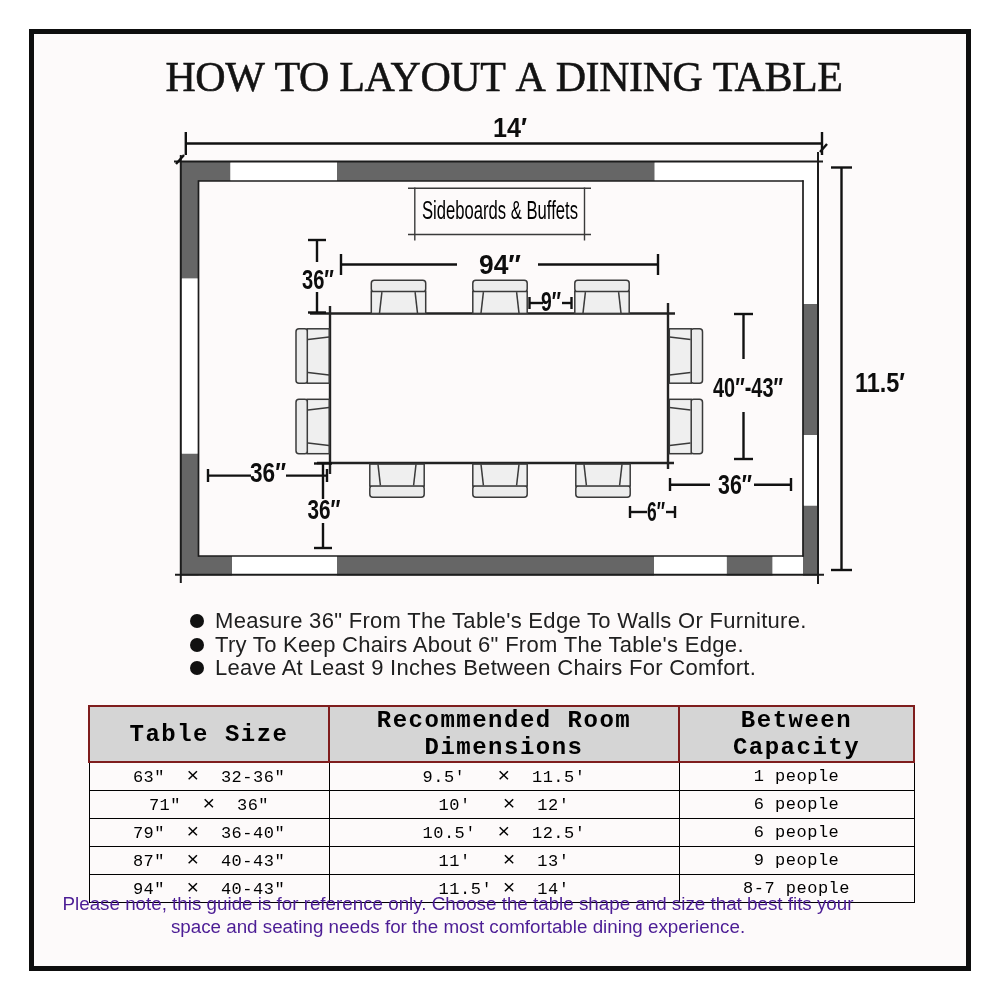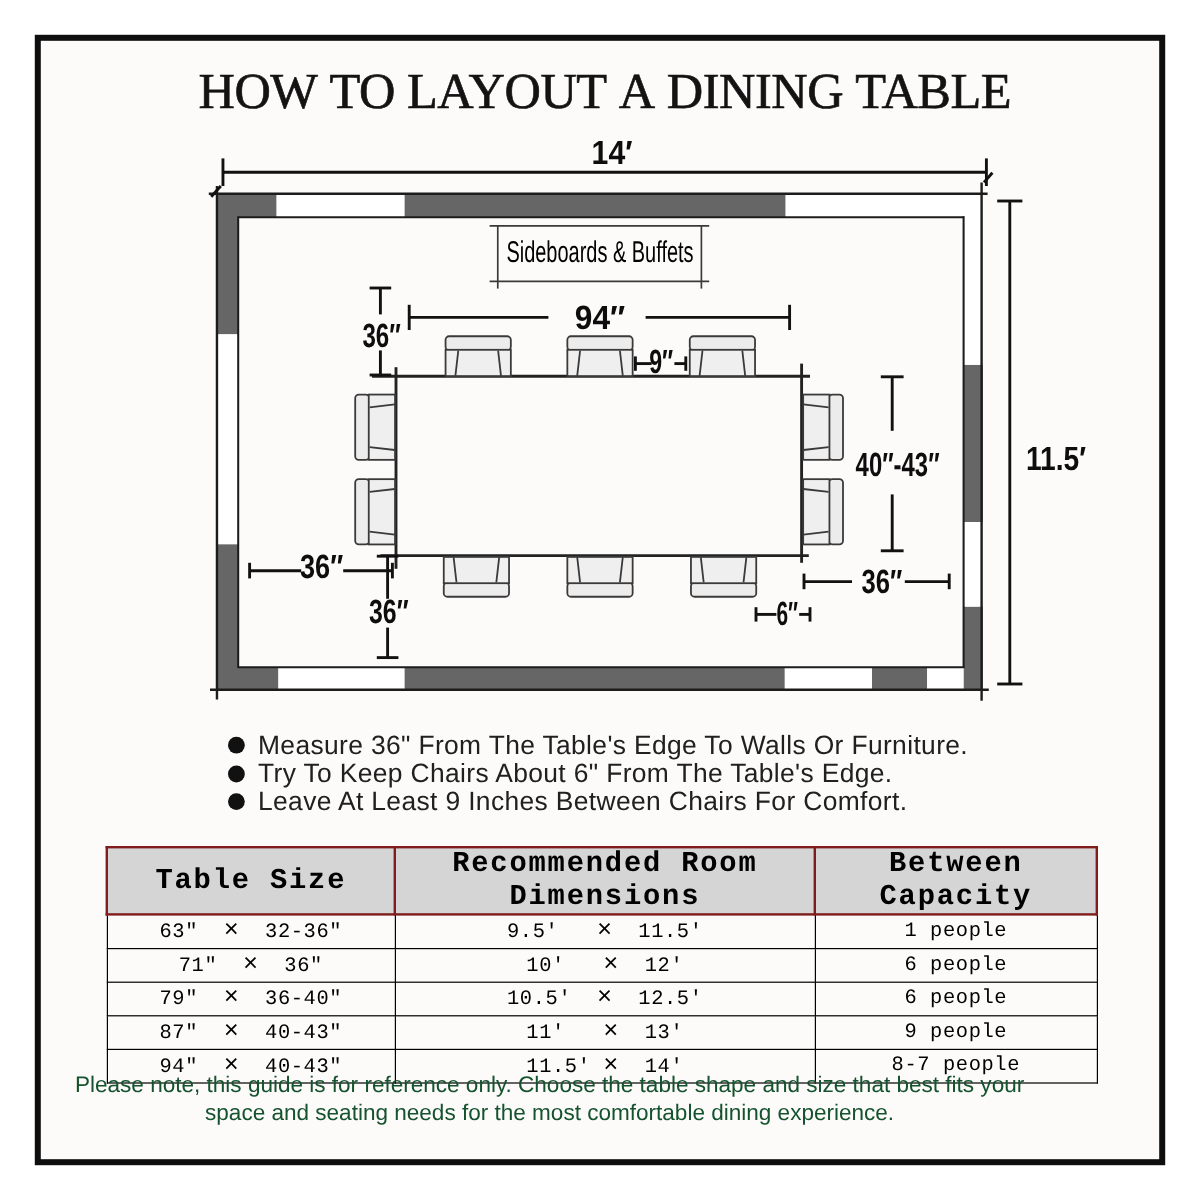--- a/index.html
+++ b/index.html
@@ -5,21 +5,21 @@
   html,body{margin:0;padding:0;width:1000px;height:1000px;background:#ffffff;overflow:hidden;}
   body{font-family:"Liberation Sans",sans-serif;position:relative;}
   #frame{position:absolute;left:29px;top:29px;width:932px;height:932px;border:5px solid #0e0e0e;background:#fdfafa;}
   #title{position:absolute;left:4px;top:53px;width:1000px;text-align:center;font-family:"Liberation Serif",serif;font-weight:400;font-size:42px;letter-spacing:-0.4px;color:#131313;-webkit-text-stroke:0.55px #131313;}
   #plan{position:absolute;left:0;top:0;width:1000px;height:1000px;}
   .tip{position:absolute;left:190px;font-size:22px;color:#202020;letter-spacing:0.3px;white-space:pre;}
   .tip .b{display:inline-block;width:14px;height:14px;border-radius:50%;background:#111;margin-right:11px;}
   #sizetable{position:absolute;left:88px;top:705px;width:825px;border-collapse:collapse;table-layout:fixed;font-family:"Liberation Mono",monospace;}
   #sizetable th{background:#d5d5d5;font-size:24px;font-weight:700;letter-spacing:1.5px;height:25px;border:2px solid #7f1d1d;padding:0;}
   #sizetable td .x{font-size:21px;} #sizetable th,#sizetable td{vertical-align:middle;} #sizetable td{font-size:17px;letter-spacing:0.5px;text-align:center;height:27px;border:1.5px solid #000;padding:0;white-space:pre;}
-  #foot{position:absolute;left:0;top:893px;width:916px;text-align:center;font-size:18.8px;line-height:22.5px;color:#14532d;}
+  #foot{position:absolute;left:0;top:893px;width:916px;text-align:center;font-size:18.8px;line-height:22.5px;color:#4c1d95;}
   text{font-family:"Liberation Sans",sans-serif;}
   .hand{font-style:normal;font-weight:600;fill:#0d0d0d;}
 </style>
 </head>
 <body>
 
 <div id="frame"></div>
 
 <div id="title">HOW&nbsp;TO&nbsp;LAYOUT&nbsp;A&nbsp;DINING&nbsp;TABLE</div>
 <svg id="plan" viewBox="0 0 1000 1000">

